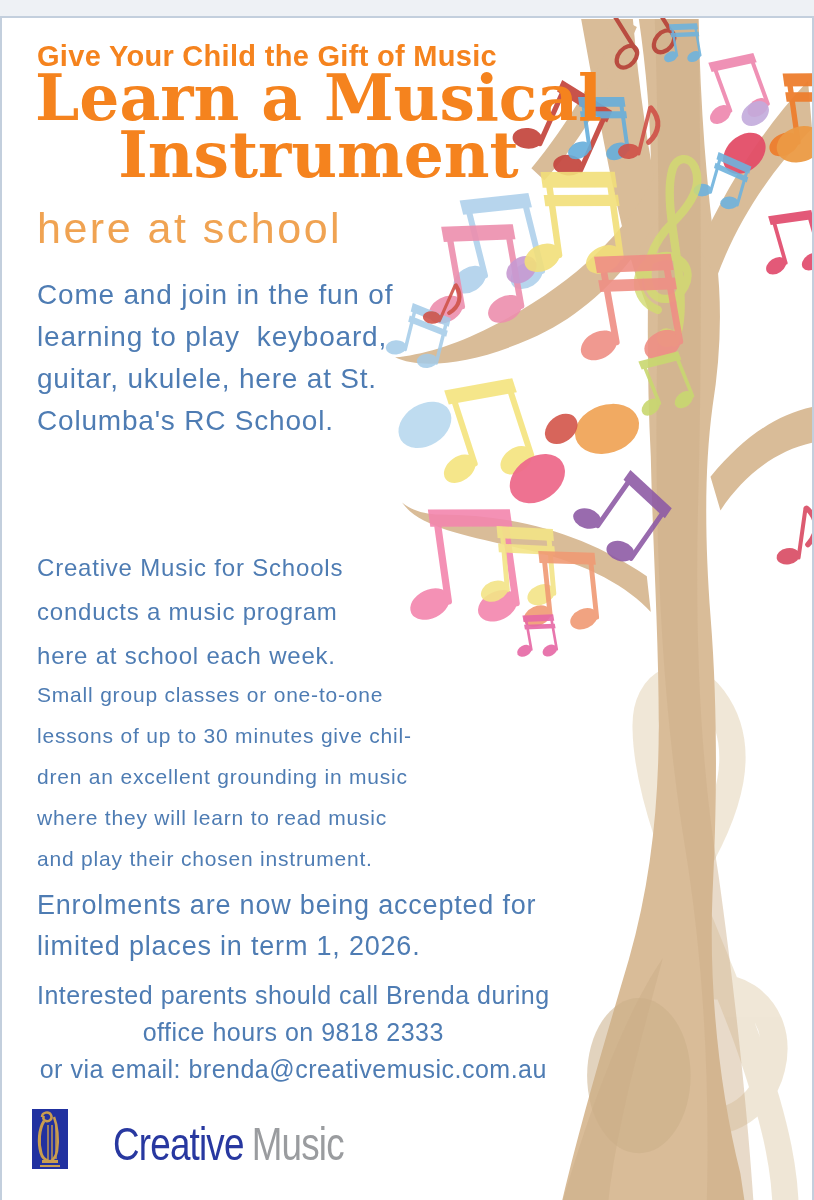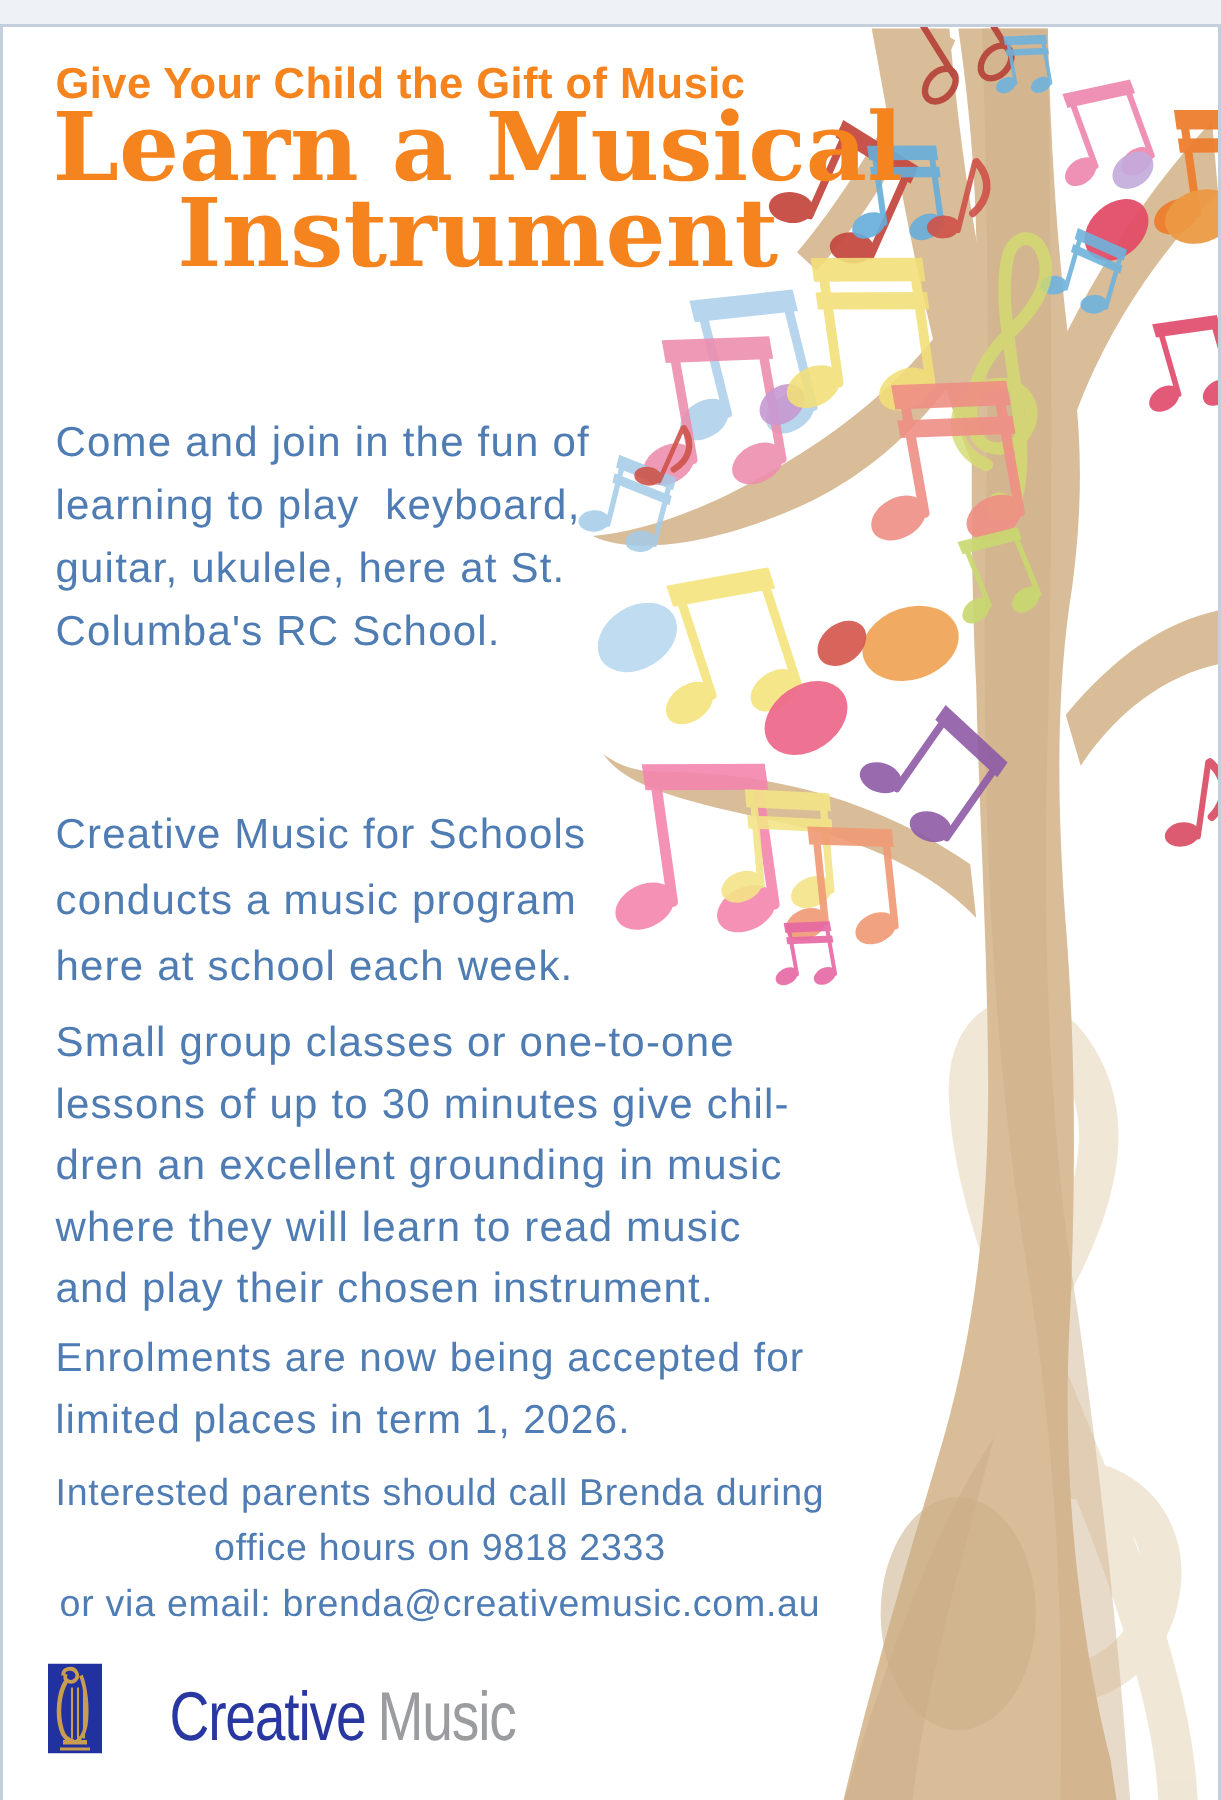--- a/index.html
+++ b/index.html
@@ -11,22 +11,22 @@
   .decor{position:absolute;left:0;top:0;width:100%;height:100%;z-index:0;}
   .tree-main{fill:var(--tree,#d9bc98);}
   .tree-shade{fill:var(--tree-shade,#cbae88);}
   .txt{position:absolute;z-index:2;white-space:pre-wrap;}
   .kicker{left:35px;top:22px;font-size:29px;font-weight:700;letter-spacing:.3px;color:var(--accent,#f5831e);}
   .headline{left:33px;top:52px;font-family:"DejaVu Serif","Liberation Serif",serif;
     font-size:63px;line-height:57px;font-weight:700;letter-spacing:0;color:var(--accent,#f5831e);text-align:center;}
   .subheadline{left:35px;top:186px;font-size:43px;font-weight:400;letter-spacing:2.5px;color:var(--sub,#f0a352);}
   .para{left:35px;color:var(--body,#4e7cb3);font-weight:400;}
   .p1{top:256px;font-size:28px;line-height:42px;letter-spacing:.8px;}
-  .p2{top:516px;font-size:28px;line-height:44px;letter-spacing:.8px;}
-  .p3{top:656px;font-size:28px;line-height:41px;letter-spacing:.8px;}
+  .p2{top:528px;font-size:24px;line-height:44px;letter-spacing:.8px;}
+  .p3{top:656px;font-size:21px;line-height:41px;letter-spacing:.8px;}
   .p4{top:867px;font-size:27px;line-height:41px;letter-spacing:.8px;}
   .p5{top:959px;font-size:25px;line-height:37px;letter-spacing:.5px;text-align:center;}
   .logo-row{position:absolute;left:30px;top:1091px;z-index:2;display:flex;align-items:flex-end;gap:40px;}
   .logo-mark{width:36px;height:60px;flex:0 0 auto;}
   .logo-mark rect.lyre-bg{fill:var(--logo-mark-bg,#2131a0);}
   .lyre-stroke{stroke:var(--logo-gold,#c99d4f);fill:none;}
   .lyre-fill{fill:var(--logo-gold,#c99d4f);}
   .logo-text{font-size:46px;line-height:50px;letter-spacing:-1px;transform:scaleX(.8);
     transform-origin:0 100%;margin-left:5px;white-space:nowrap;}
   .logo-primary{color:var(--logo-primary,#2838a0);}
@@ -267,20 +267,21 @@
           <ellipse cx="0" cy="0" rx="13" ry="9" transform="translate(0 0) rotate(-18)" fill="#d94a62"></ellipse>
           <rect x="9.5" y="-58" width="4.5" height="60" rx="2" fill="#d94a62"></rect>
           <path d="M13,-56 C28,-46 30,-30 20,-16" stroke="#d94a62" stroke-width="6" fill="none" stroke-linecap="round"></path>
         </g>
       </g>
   </svg>
 
   <div class="txt kicker">Give Your Child the Gift of Music</div>
   <div class="txt headline">Learn a Musical
 Instrument</div>
+  <div class="txt subheadline">here at school</div>
 
   <div class="txt para p1">Come and join in the fun of
 learning to play  keyboard,
 guitar, ukulele, here at St.
 Columba's RC School.</div>
   <div class="txt para p2">Creative Music for Schools
 conducts a music program
 here at school each week.</div>
   <div class="txt para p3">Small group classes or one-to-one
 lessons of up to 30 minutes give chil-

